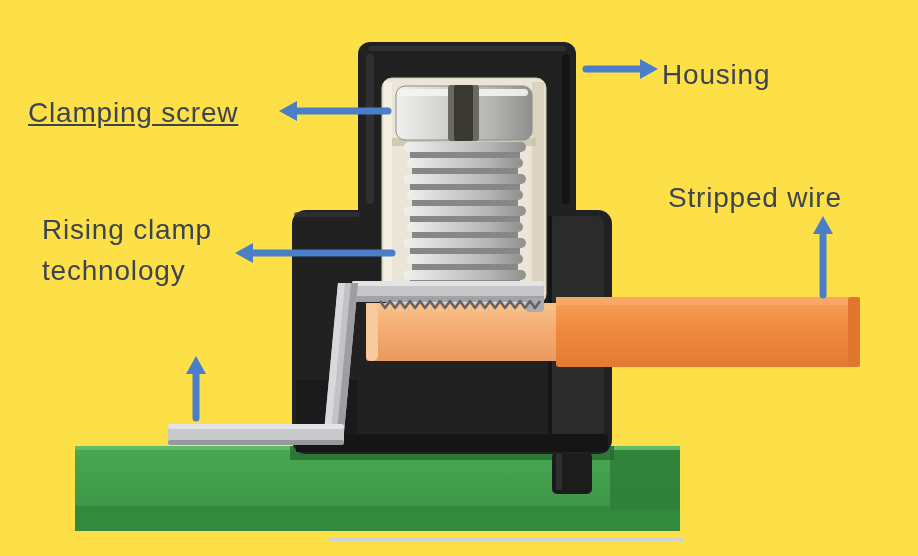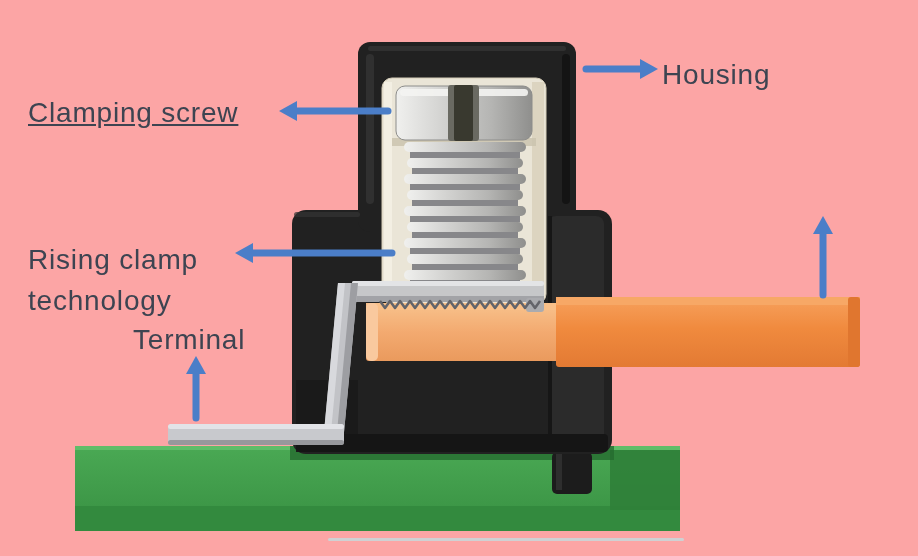--- a/index.html
+++ b/index.html
@@ -1,21 +1,21 @@
 <!DOCTYPE html>
 <html><head>
 <meta charset="utf-8">
 <style>
   * { margin: 0; padding: 0; box-sizing: border-box; }
   html, body { background: #ffffff; }
   .canvas {
     position: relative;
     width: 918px;
     height: 556px;
-    background: #fca5a5;
+    background: #fde047;
     overflow: hidden;
     font-family: "Liberation Sans", sans-serif;
   }
   .art {
     position: absolute;
     left: 0; top: 0;
     width: 918px; height: 556px;
   }
   .lbl {
     position: absolute;
@@ -165,18 +165,18 @@
     <g stroke="#4b7ec8" fill="#4b7ec8">
       <line x1="823" y1="233" x2="823" y2="295" stroke-width="7" stroke-linecap="round"></line>
       <polygon points="813,234 823,216 833,234" stroke="none"></polygon>
     </g>
   </svg>
 
   <div class="lbl" style="left:662px; top:55px;">Housing</div>
 
   <div class="lbl" style="left:28px; top:93px;text-decoration:underline;">Clamping screw</div>
 
-  <div class="lbl wrap" style="left:28px; top:210px;margin-top:30px;">Rising clamp technology</div>
+  <div class="lbl wrap" style="left:42px; top:210px;">Rising clamp technology</div>
 
-  <div class="lbl" style="left:133px; top:320px;">Terminal</div>
 
+  <div class="lbl" style="left:668px; top:178px;">Stripped wire</div>
 
 </div>
 
 </body></html>

